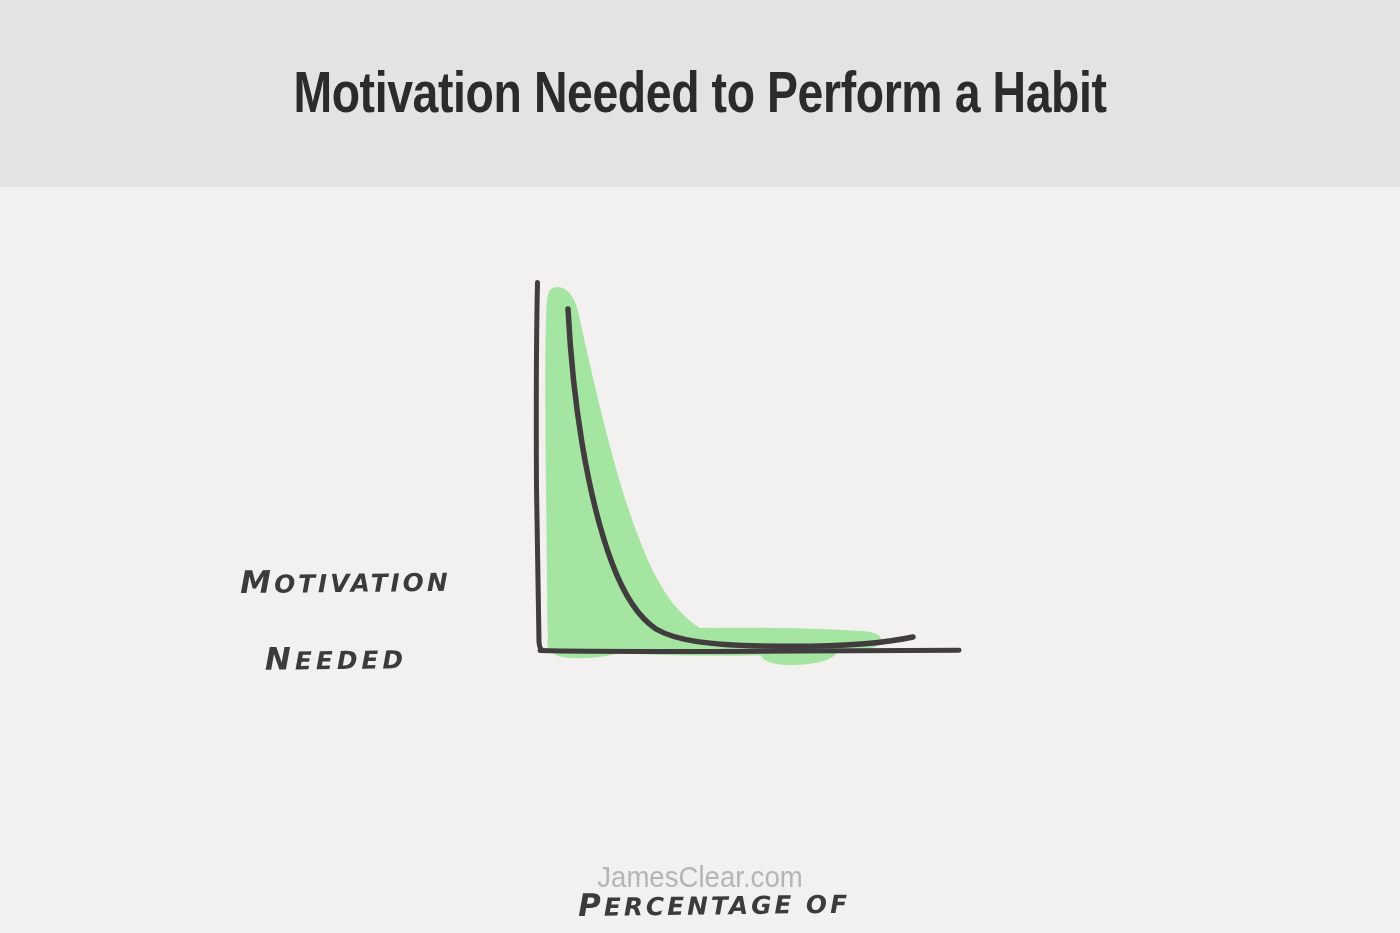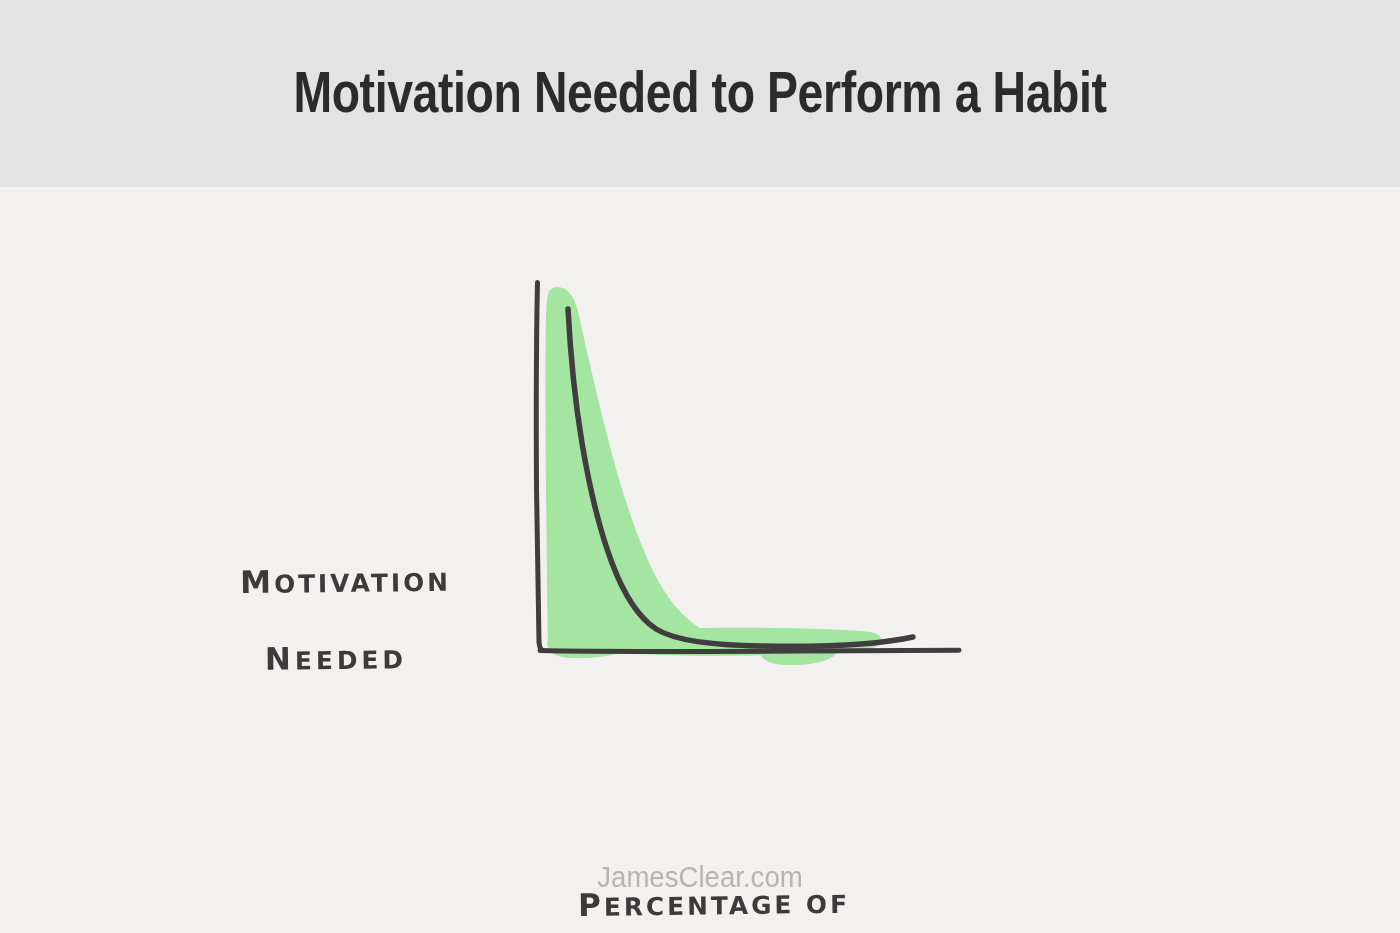--- a/index.html
+++ b/index.html
@@ -54,20 +54,21 @@
     box-sizing: border-box;
   }
 
   
   .chart-area {
     position: absolute;
     left: 0;
     top: 187px;
     width: 1400px;
     height: 746px;
+    font-style: italic;
   }
   .chart-svg {
     position: absolute;
     left: 0;
     top: 0;
     width: 1400px;
     height: 746px;
     display: block;
   }
 

